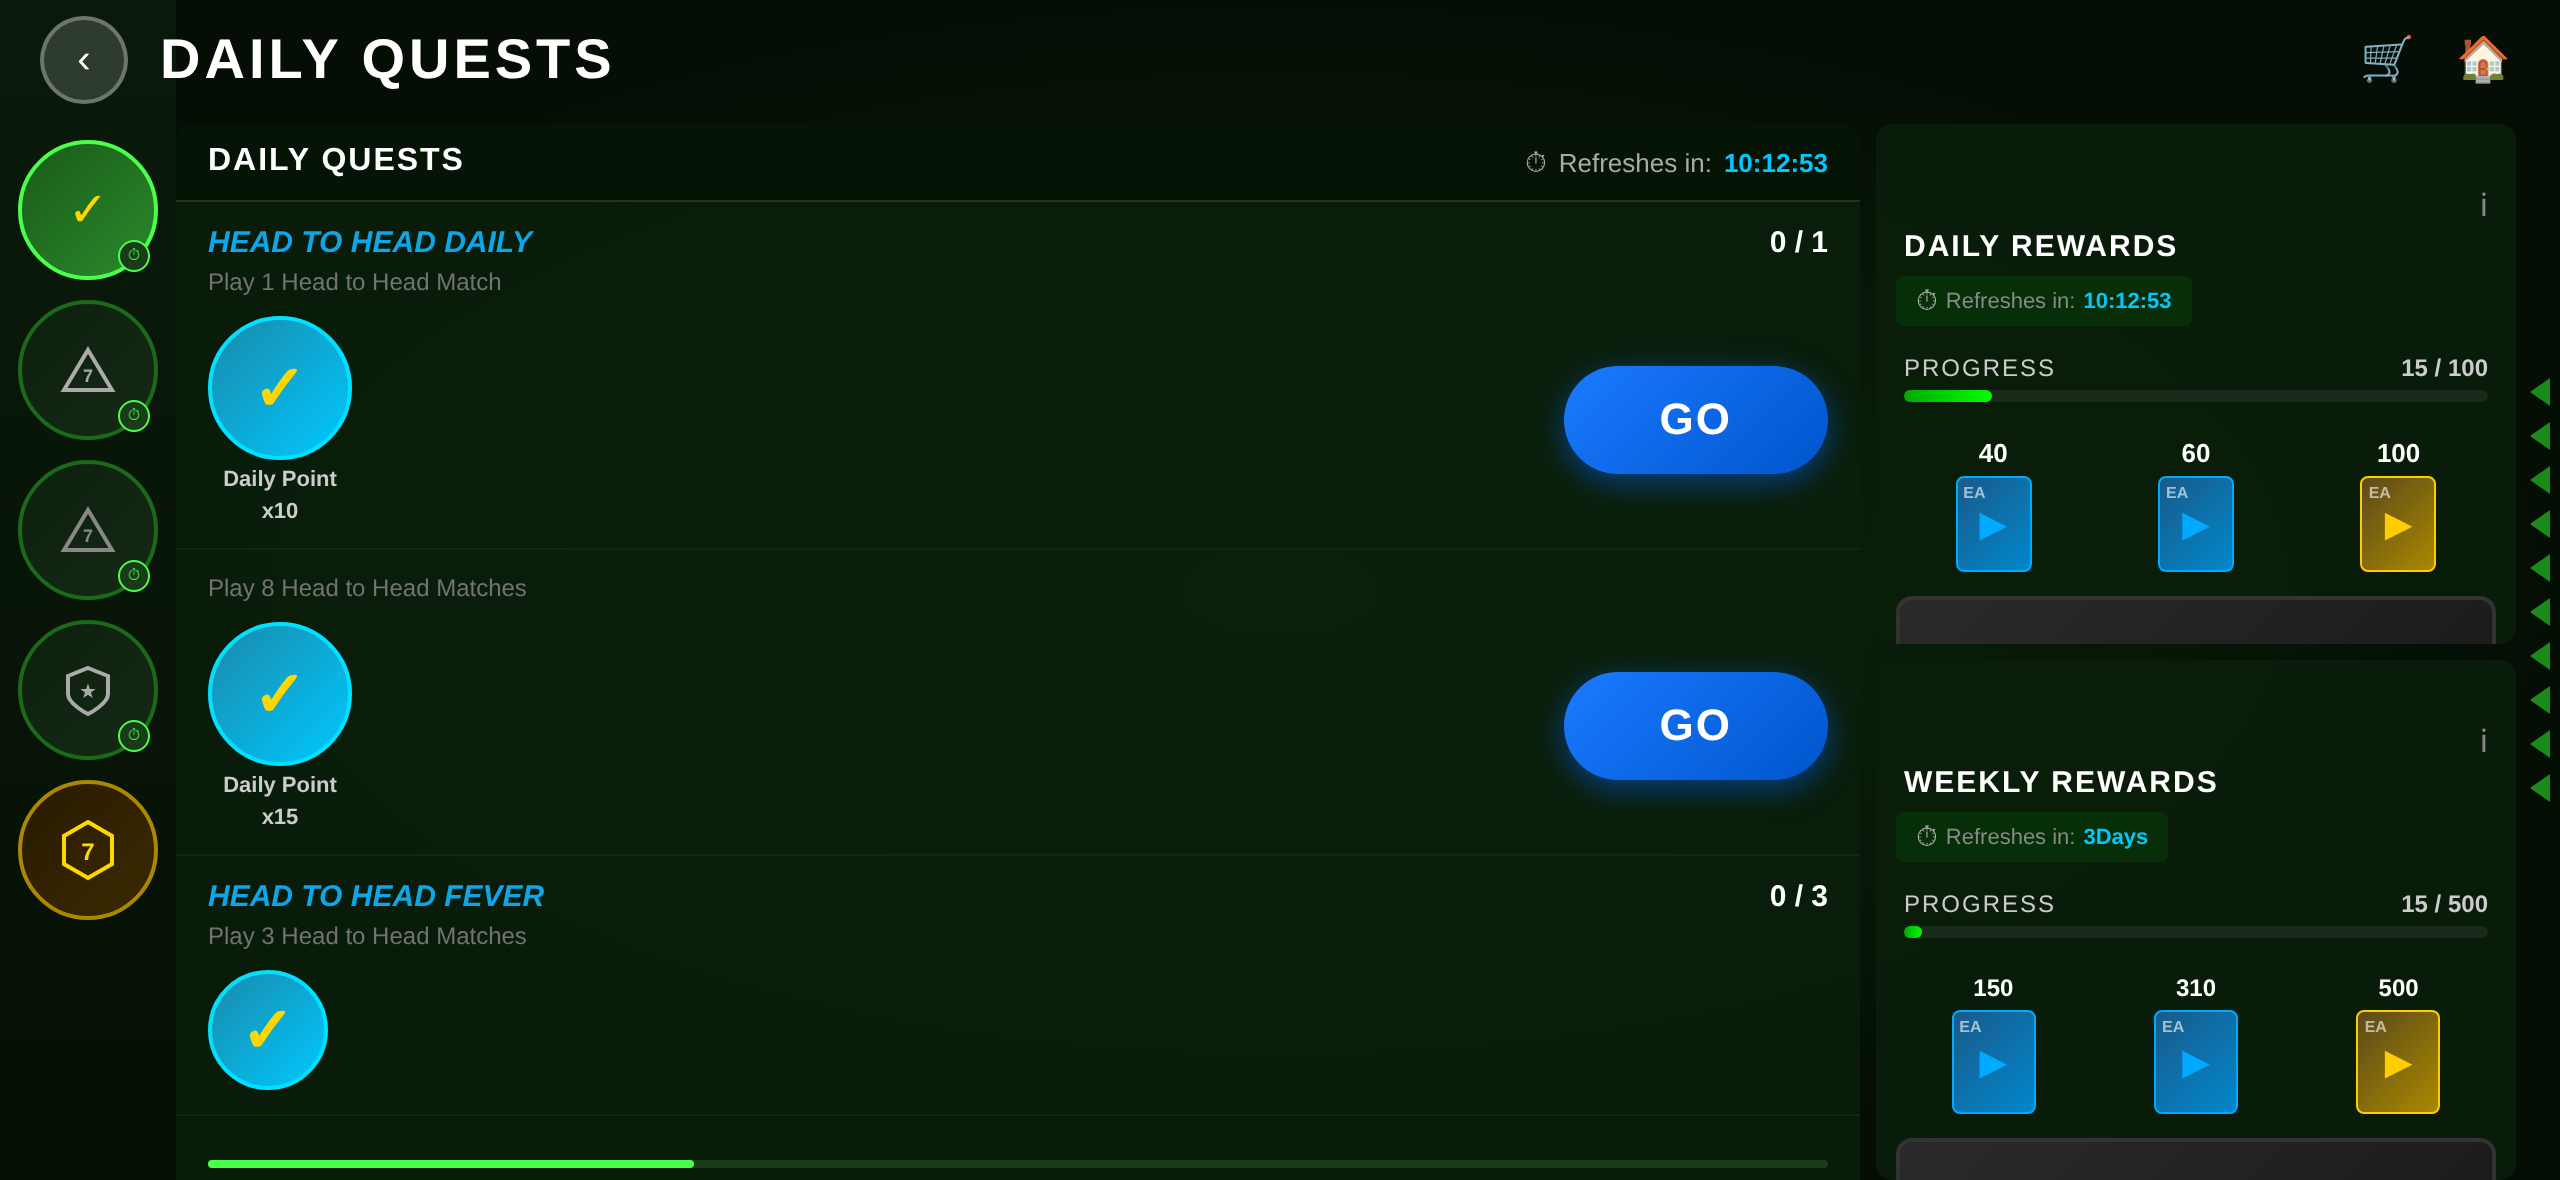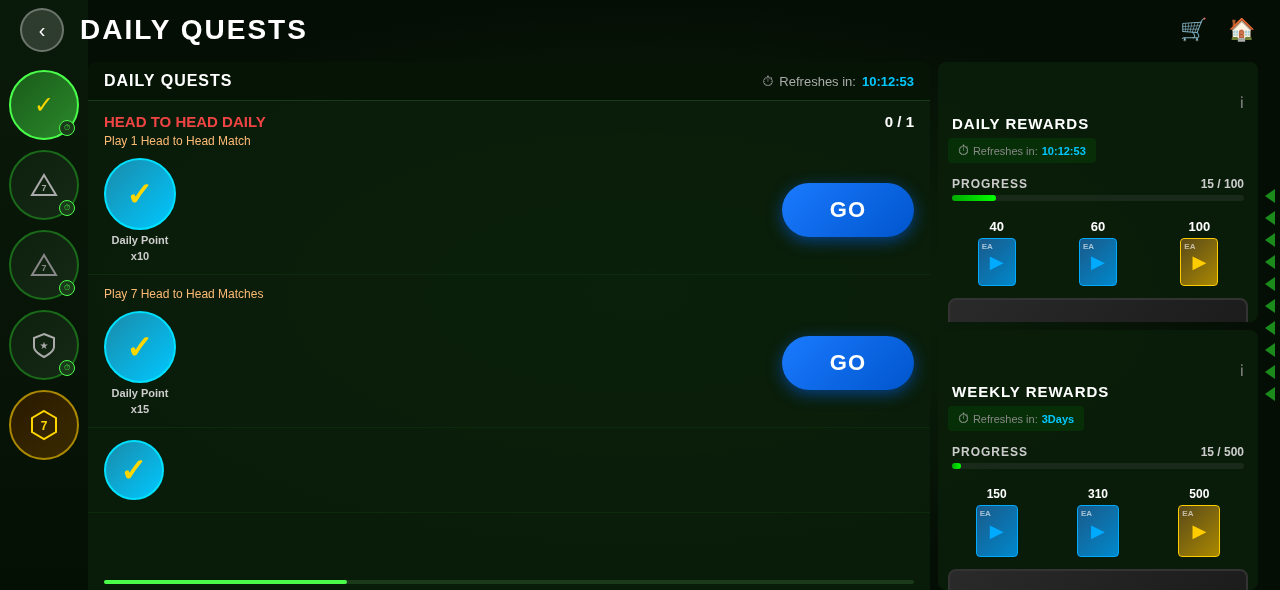--- a/index.html
+++ b/index.html
@@ -201,31 +201,32 @@
     }
     .quest-row {
       display: flex;
       align-items: center;
       justify-content: space-between;
       margin-bottom: 4px;
     }
     .quest-name {
       font-size: 15px;
       font-weight: 900;
-      color: #ef4444;
+      color: #0ea5e9;
       text-transform: uppercase;
+      font-style: italic;
     }
     .quest-count {
       font-size: 15px;
       font-weight: bold;
       color: white;
     }
     .quest-desc {
       font-size: 12px;
-      color: #fdba74;
+      color: #737373;
       margin-bottom: 10px;
     }
     .quest-reward-row {
       display: flex;
       align-items: center;
       justify-content: space-between;
     }
     .reward-icon-wrap {
       display: flex;
       flex-direction: column;
@@ -321,21 +322,21 @@
       padding: 8px 14px;
     }
     .progress-row {
       display: flex;
       align-items: center;
       justify-content: space-between;
       margin-bottom: 4px;
     }
     .progress-label {
       font-size: 12px;
-      font-weight: 700;
+      font-weight: 400;
       color: #ccc;
       letter-spacing: 1px;
     }
     .progress-count {
       font-size: 12px;
       color: #ccc;
       font-weight: bold;
     }
     .progress-bar-wrap {
       height: 6px;
@@ -545,32 +546,37 @@
         <div class="reward-icon-wrap">
           <div class="daily-point-icon"></div>
           <span class="reward-label">Daily Point</span>
           <span class="reward-label">x10</span>
         </div>
         <button class="go-btn">GO</button>
       </div>
     </div>
 
     <div class="quest-item">
-      <div class="quest-desc">Play 7 Head to Head Matches</div>
+      <div class="quest-desc">Play 8 Head to Head Matches</div>
       <div class="quest-reward-row">
         <div class="reward-icon-wrap">
           <div class="daily-point-icon"></div>
           <span class="reward-label">Daily Point</span>
           <span class="reward-label">x15</span>
         </div>
         <button class="go-btn">GO</button>
       </div>
     </div>
 
     <div class="quest-item">
+      <div class="quest-row">
+        <span class="quest-name">Head to Head Fever</span>
+        <span class="quest-count">0 / 3</span>
+      </div>
+      <div class="quest-desc">Play 3 Head to Head Matches</div>
       <div class="quest-reward-row">
         <div class="reward-icon-wrap">
           <div class="daily-point-icon" style="width:60px;height:60px;"></div>
         </div>
       </div>
     </div>
 
     <div style="margin-top:auto; padding-bottom:6px;">
       <div class="scrollbar-track">
         <div class="scrollbar-thumb"></div>

